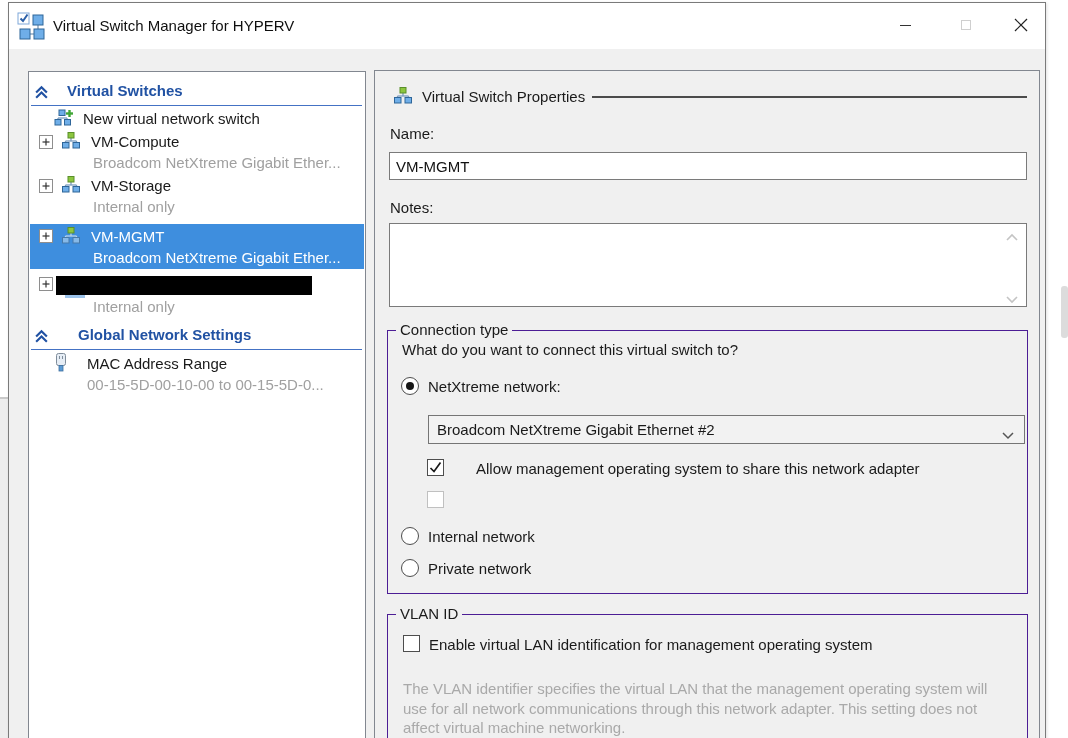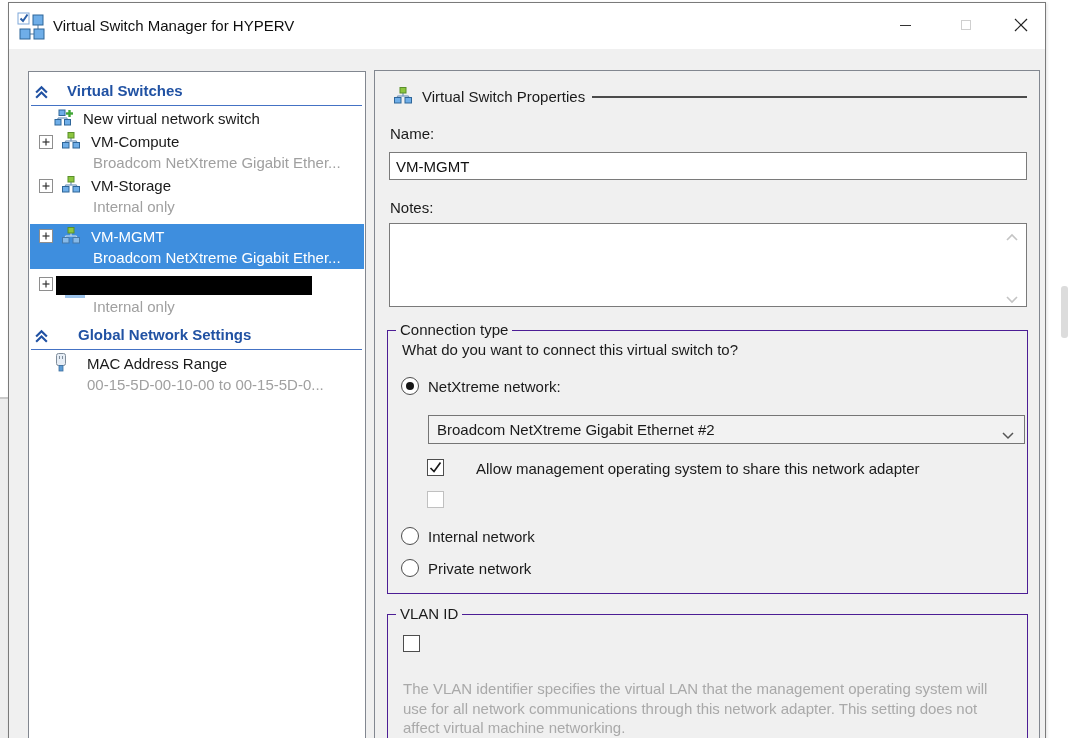--- a/index.html
+++ b/index.html
@@ -288,17 +288,18 @@
       <span class="ctl-label" style="left:40px; top:197px;">Internal network</span>
 
       <span class="radio" style="left:13px; top:228px;"></span>
       <span class="ctl-label" style="left:40px; top:229px;">Private network</span>
     </div>
 
     <div class="groupbox" id="group-vlan">
       <span class="group-label">VLAN ID</span>
 
       <span class="checkbox" style="left:15px; top:20px;"></span>
+      <span class="ctl-label" style="left:41px; top:21px;">Enable virtual LAN identification for management operating system</span>
 
       <div id="vlan-help">The VLAN identifier specifies the virtual LAN that the management operating system will use for all network communications through this network adapter. This setting does not affect virtual machine networking.</div>
     </div>
   </div>
 </div>
 
 </body></html>

